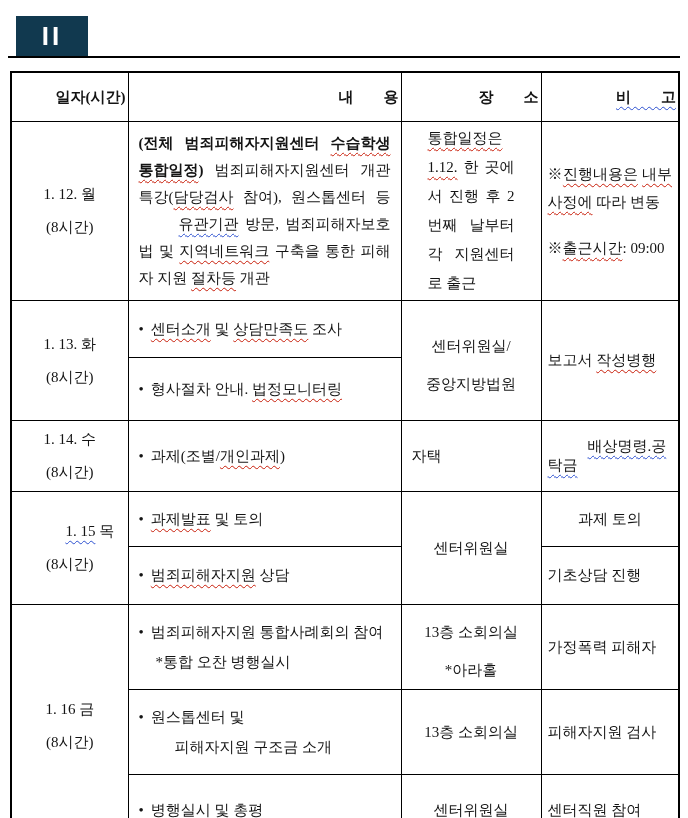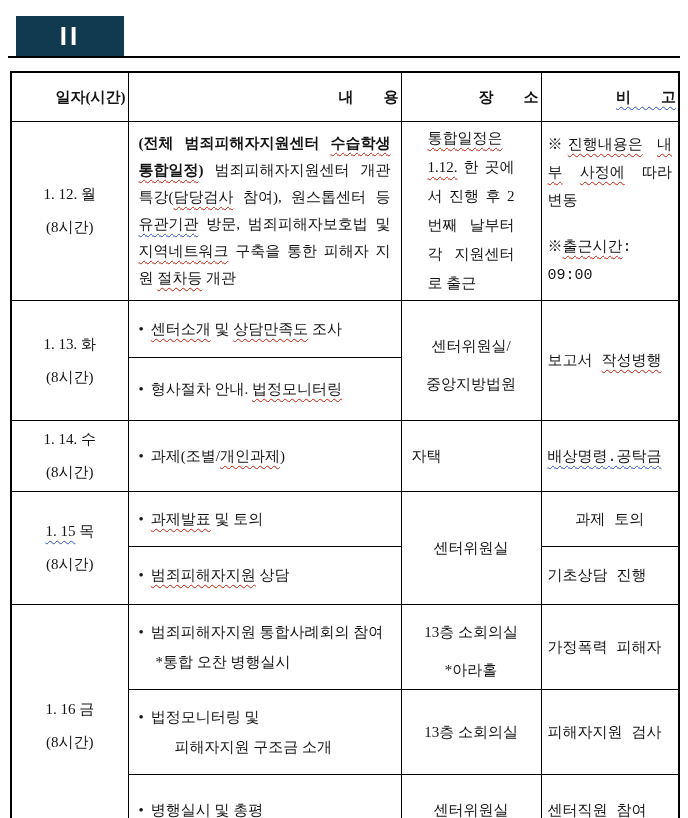--- a/index.html
+++ b/index.html
@@ -4,21 +4,21 @@
 <style>
   html,body{margin:0;padding:0;background:#ffffff;}
   body{
     width:688px;height:818px;overflow:hidden;
     font-family:"Liberation Serif","DejaVu Serif",serif;
     color:#141414;
     -webkit-font-smoothing:antialiased;
   }
   .header{position:relative;height:48px;margin:8px 8px 0 8px;border-bottom:2px solid #000;}
   .badge{
-    position:absolute;left:8px;bottom:0;width:108px;height:40px;
+    position:absolute;left:8px;bottom:0;width:72px;height:40px;
     background:#11394f;color:#fff;display:flex;align-items:center;justify-content:center;
     font-family:"Liberation Sans","DejaVu Sans",sans-serif;
     font-size:26px;font-weight:bold;letter-spacing:3px;
   }
   .title{
     position:absolute;left:108px;bottom:3px;
     font-size:24px;font-weight:bold;letter-spacing:1px;
     text-decoration:underline;text-decoration-style:wavy;
     text-decoration-color:#d02000;text-decoration-thickness:1px;
     text-underline-offset:6px;
@@ -27,32 +27,32 @@
   table{border-collapse:collapse;table-layout:fixed;width:668px;border:2px solid #000;}
   th,td{border:1px solid #000;vertical-align:middle;font-size:15px;padding:4px 8px;overflow:hidden;}
   th{font-weight:bold;text-align:right;white-space:pre;height:44px;padding:2px;}
   .date{text-align:center;padding:2px;}
   .date div{line-height:33px;}
   .cc{text-align:left;padding:0 10px;}
   .cc-just{text-align:justify;line-height:27px;padding:2px 10px;}
   .pl-just{text-align:justify;line-height:29px;padding:2px 26px;}
   .center{text-align:center;}
   .two-line div{line-height:30px;margin-top:8px;}
-  .rem{padding:4px 6px;font-family:Liberation Mono, monospace;}
+  .rem{padding:4px 6px;}
   .rem-block .p1{line-height:28px;margin-bottom:18px;text-align:justify;}
   .rem-block .p2{line-height:28px;}
   .ml div{line-height:30px;}
   .ind1{padding-left:17px;}
   .ind2{padding-left:36px;}
   .bullet{margin-right:7px;}
   .b{font-weight:bold;}
   .sqr{text-decoration:underline;text-decoration-style:wavy;text-decoration-color:#c81e0a;
        text-decoration-thickness:1px;text-underline-offset:4px;}
   .sqb{text-decoration:underline;text-decoration-style:wavy;text-decoration-color:#2b4fd0;
-       text-decoration-thickness:1px;text-underline-offset:4px;}
+       text-decoration-thickness:1px;text-underline-offset:4px;margin-left:40px;}
 </style>
 </head>
 <body>
 
 <div class="page">
 
   <div class="header">
     <div class="badge">
       <span>II</span>
     </div>
@@ -169,21 +169,21 @@
         <div>13층 소회의실</div>
         <div>*아라홀</div>
       </td>
       <td class="rem">
         <span>가정폭력 피해자</span>
       </td>
     </tr>
 
     <tr style="height:85px">
       <td class="cc ml">
-        <div><span class="bullet">•</span><span>법정모니터링 및</span></div>
+        <div><span class="bullet">•</span><span>원스톱센터 및</span></div>
         <div class="ind2">피해자지원 구조금 소개</div>
       </td>
       <td class="center">
         <span>13층 소회의실</span>
       </td>
       <td class="rem">
         <span>피해자지원 검사</span>
       </td>
     </tr>
 

